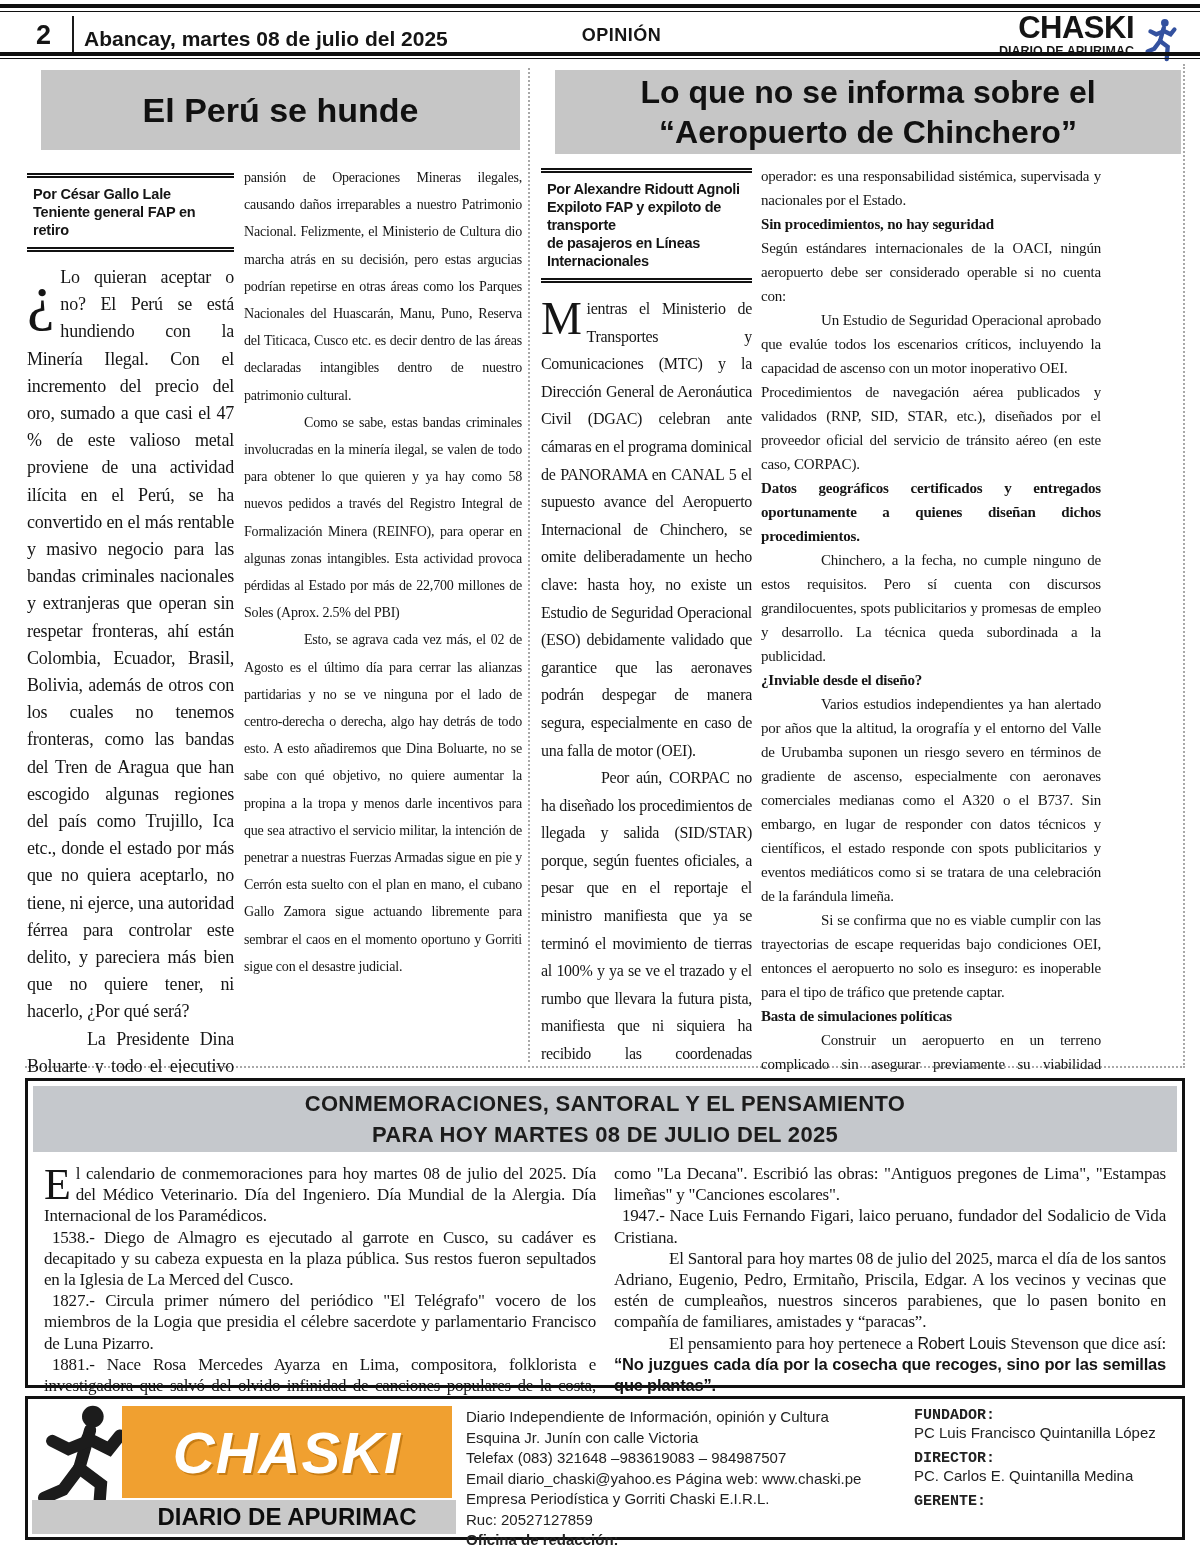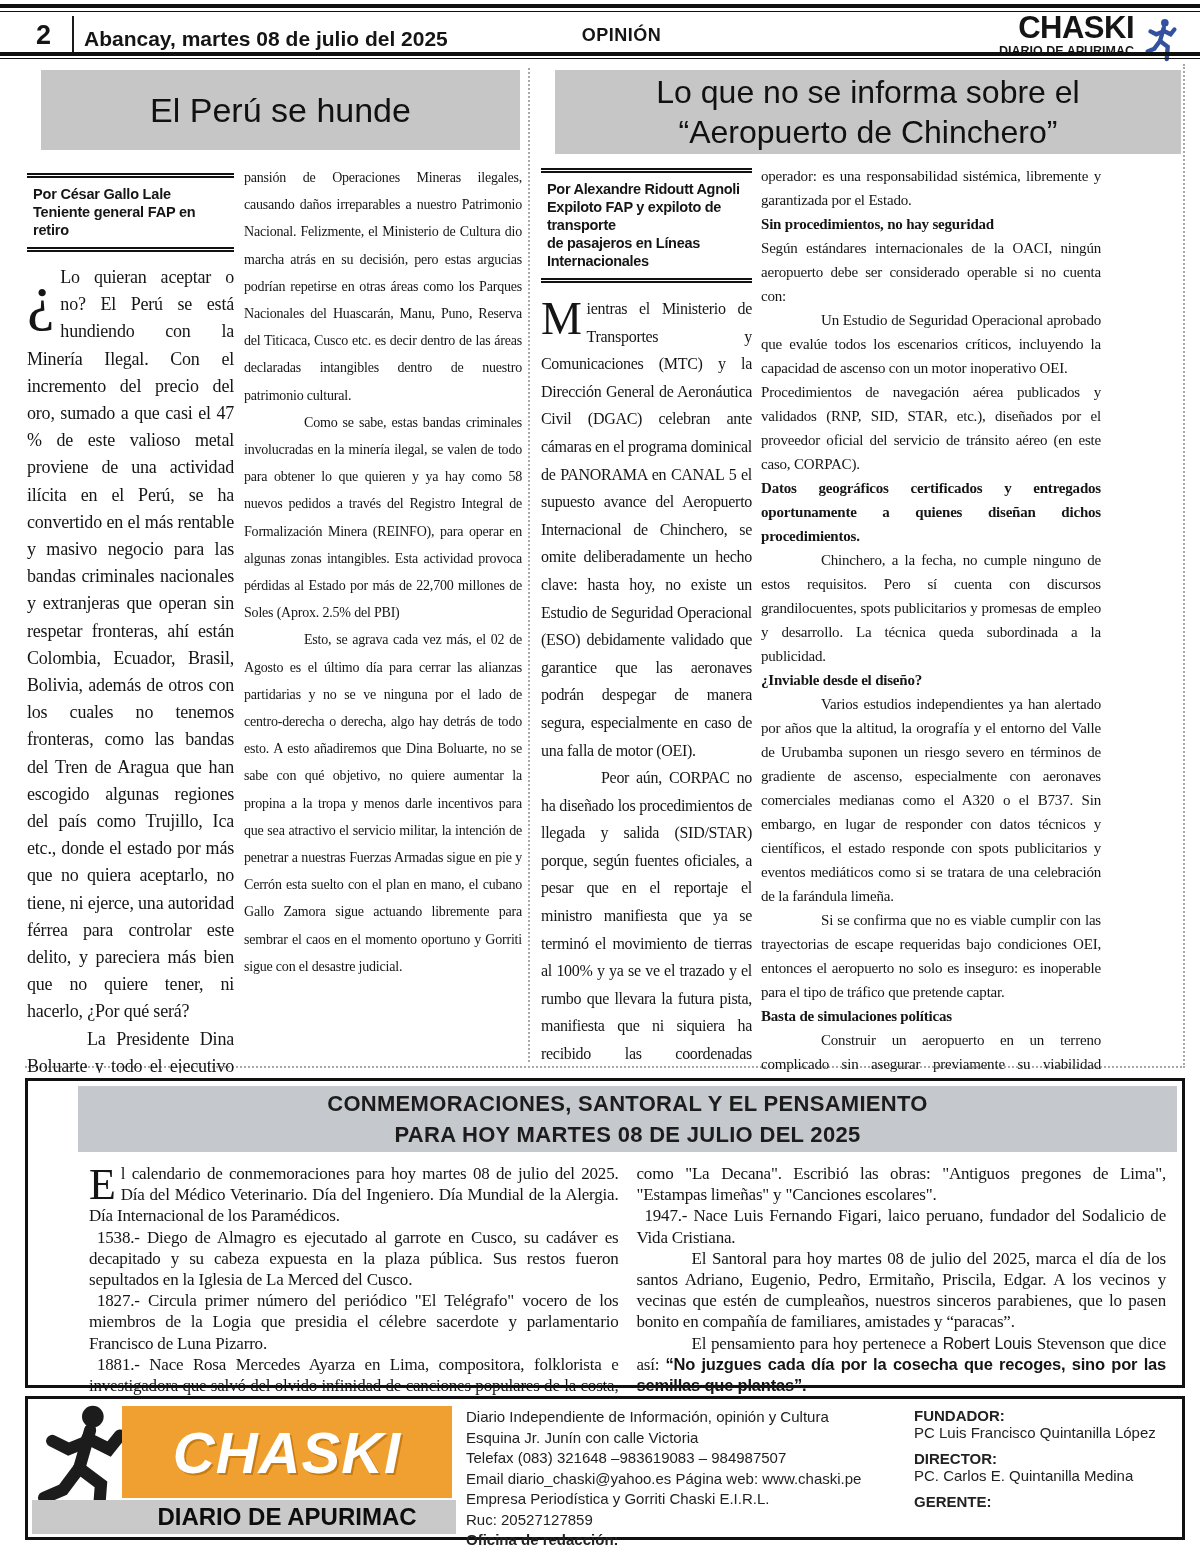--- a/index.html
+++ b/index.html
@@ -21,41 +21,41 @@
 
   
   .articles { position:absolute; top:64px; left:25px; width:1160px; height:1004px;
               border-right:2px dotted #a8a8a8; border-bottom:2px dotted #a8a8a8; }
   .vdivider { position:absolute; left:503px; top:4px; bottom:4px; border-left:2px dotted #a8a8a8; }
   article { position:absolute; top:0; height:1004px; }
   .art-left { left:0; width:497px; }
   .art-right { left:514px; width:644px; }
   .headline-box { position:absolute; top:6px; left:16px; right:2px; background:#c6c6c6;
                   display:flex; flex-direction:column; justify-content:center; align-items:center;
-                  font-family:"Liberation Sans",sans-serif; font-weight:normal; color:#111; }
+                  font-family:"Liberation Sans",sans-serif; font-weight:bold; color:#111; }
   .art-left .headline-box { height:80px; font-size:34px; line-height:39px; }
   .art-right .headline-box { height:84px; font-size:32px; line-height:40px; }
 
   .byline { border-top:5px double #111; border-bottom:5px double #111; padding:7px 2px 8px 6px;
             font-family:"Liberation Sans",sans-serif; font-weight:bold; font-size:14.5px; line-height:18px; margin-bottom:12px; }
   .col { position:absolute; overflow:hidden; }
   .colL1 { left:2px;  top:100px; width:207px; height:900px; font-size:18px;   line-height:27.2px; letter-spacing:-0.2px;margin-top:9px; }
   .colL2 { left:219px; top:100px; width:278px; height:900px; font-size:14px;  line-height:27.2px; letter-spacing:-0.2px; }
   .colR1 { left:2px;  top:104px; width:211px; height:896px; font-size:16px;   line-height:27.6px; letter-spacing:-0.3px; }
   .colR2 { left:222px; top:100px; width:340px; height:912px; font-size:15px;  line-height:24px;   letter-spacing:-0.2px; }
   .col p, .col h3 { text-align:justify; }
   .ind { text-indent:60px; }
   .col h3 { font-size:inherit; font-weight:bold; }
   .dropcap { float:left; font-weight:normal; }
   .dc-q { font-size:62px; line-height:54px; margin:6px 6px 0 0; }
   .dc-m { font-size:46px; line-height:40px; margin:4px 5px 0 0; }
   .dc-e { font-size:44px; line-height:38px; margin:3px 5px 0 0; }
 
   
-  .conm { position:absolute; top:1078px; left:25px; width:1160px; height:310px; border:3px solid #111; background:#fff;padding-left:45px; }
+  .conm { position:absolute; top:1078px; left:25px; width:1160px; height:310px; border:3px solid #111; background:#fff; }
   .conm-head { margin:5px; height:66px; background:#c5c8cc; display:flex; flex-direction:column; justify-content:center; align-items:center;
                font-family:"Liberation Sans",sans-serif; font-weight:bold; font-size:22px; line-height:31px; color:#1c1c1c; letter-spacing:0.3px; }
   .conm-cols { display:flex; gap:18px; padding:6px 16px 0 16px; }
   .conm-col { width:50%; font-size:17px; line-height:21.2px; letter-spacing:-0.2px; }
   .conm-col p { text-align:justify; }
   .ind-sm { text-indent:8px; }
   .ind-md { text-indent:55px; }
   .sans-seg { font-family:"Liberation Sans",sans-serif; font-size:16px; }
   .quote-seg { font-family:"Liberation Sans",sans-serif; font-weight:bold; font-size:16.5px; }
 
@@ -67,21 +67,21 @@
                  display:flex; align-items:center; justify-content:center; }
   .logo-orange span { font-family:"Liberation Sans",sans-serif; font-weight:bold; font-style:italic; font-size:58px;
                       color:#ffffff; letter-spacing:1px; text-shadow:2px 2px 0 #c87d14; }
   .logo-gray { position:absolute; left:0; top:101px; width:424px; height:34px; background:#c9c9c9;
                display:flex; align-items:center; justify-content:center; padding-left:86px;
                font-family:"Liberation Sans",sans-serif; font-weight:bold; font-size:24px; color:#0d0d0d; }
   .contact { position:absolute; left:438px; top:8px; width:430px; font-family:"Liberation Sans",sans-serif; font-size:15px; line-height:20.5px; color:#222; }
   .contact .b { font-weight:bold; }
   .staff { position:absolute; left:886px; top:8px; width:268px; font-family:"Liberation Sans",sans-serif; font-size:15px; line-height:17px; color:#222; }
   .staff-item { margin-bottom:9px; }
-  .staff-item .lbl { font-weight:bold; display:block; }
+  .staff-item .lbl { font-weight:bold; display:block;font-family:Liberation Mono, monospace; }
 </style>
 </head>
 <body>
 
 <div class="page">
 
   <div class="rule-a" style="top:4px"></div>
   <div class="rule-b" style="top:11px"></div>
 
   <header class="masthead">
@@ -141,21 +141,21 @@
         <div class="byline">
           <div>Por Alexandre Ridoutt Agnoli</div>
           <div>Expiloto FAP y expiloto de transporte</div>
           <div>de pasajeros en Líneas Internacionales</div>
         </div>
         <p><span class="dropcap dc-m">M</span><span>ientras el Ministerio de Transportes y Comunicaciones (MTC) y la Dirección General de Aeronáutica Civil (DGAC) celebran ante cámaras en el programa dominical de PANORAMA en CANAL 5 el supuesto avance del Aeropuerto Internacional de Chinchero, se omite deliberadamente un hecho clave: hasta hoy, no existe un Estudio de Seguridad Operacional (ESO) debidamente validado que garantice que las aeronaves podrán despegar de manera segura, especialmente en caso de una falla de motor (OEI).</span></p>
         <p class="ind">Peor aún, CORPAC no ha diseñado los procedimientos de llegada y salida (SID/STAR) porque, según fuentes oficiales, a pesar que en el reportaje el ministro manifiesta que ya se terminó el movimiento de tierras al 100% y ya se ve el trazado y el rumbo que llevara la futura pista, manifiesta que ni siquiera ha recibido las coordenadas geográficas oficiales del aeropuerto. A pesar de ello, el MTC y la DGAC afirman públicamente que la infraestructura está “avanzando según lo previsto”, cuando ni siquiera pueden confirmar si el aeropuerto es técnicamente operable para las aeronaves comerciales que supuestamente va a recibir.</p>
 
       </div>
       <div class="col colR2">
-        <p>operador: es una responsabilidad sistémica, libremente y garantizada por el Estado.</p>
+        <p>operador: es una responsabilidad sistémica, supervisada y nacionales por el Estado.</p>
         <h3>Sin procedimientos, no hay seguridad</h3>
         <p>Según estándares internacionales de la OACI, ningún aeropuerto debe ser considerado operable si no cuenta con:</p>
         <p class="ind">Un Estudio de Seguridad Operacional aprobado que evalúe todos los escenarios críticos, incluyendo la capacidad de ascenso con un motor inoperativo OEI.</p>
         <p>Procedimientos de navegación aérea publicados y validados (RNP, SID, STAR, etc.), diseñados por el proveedor oficial del servicio de tránsito aéreo (en este caso, CORPAC).</p>
         <h3>Datos geográficos certificados y entregados oportunamente a quienes diseñan dichos procedimientos.</h3>
         <p class="ind">Chinchero, a la fecha, no cumple ninguno de estos requisitos. Pero sí cuenta con discursos grandilocuentes, spots publicitarios y promesas de empleo y desarrollo. La técnica queda subordinada a la publicidad.</p>
         <h3>¿Inviable desde el diseño?</h3>
         <p class="ind">Varios estudios independientes ya han alertado por años que la altitud, la orografía y el entorno del Valle de Urubamba suponen un riesgo severo en términos de gradiente de ascenso, especialmente con aeronaves comerciales medianas como el A320 o el B737. Sin embargo, en lugar de responder con datos técnicos y científicos, el estado responde con spots publicitarios y eventos mediáticos como si se tratara de una celebración de la farándula limeña.</p>
         <p class="ind">Si se confirma que no es viable cumplir con las trayectorias de escape requeridas bajo condiciones OEI, entonces el aeropuerto no solo es inseguro: es inoperable para el tipo de tráfico que pretende captar.</p>
         <h3>Basta de simulaciones políticas</h3>

